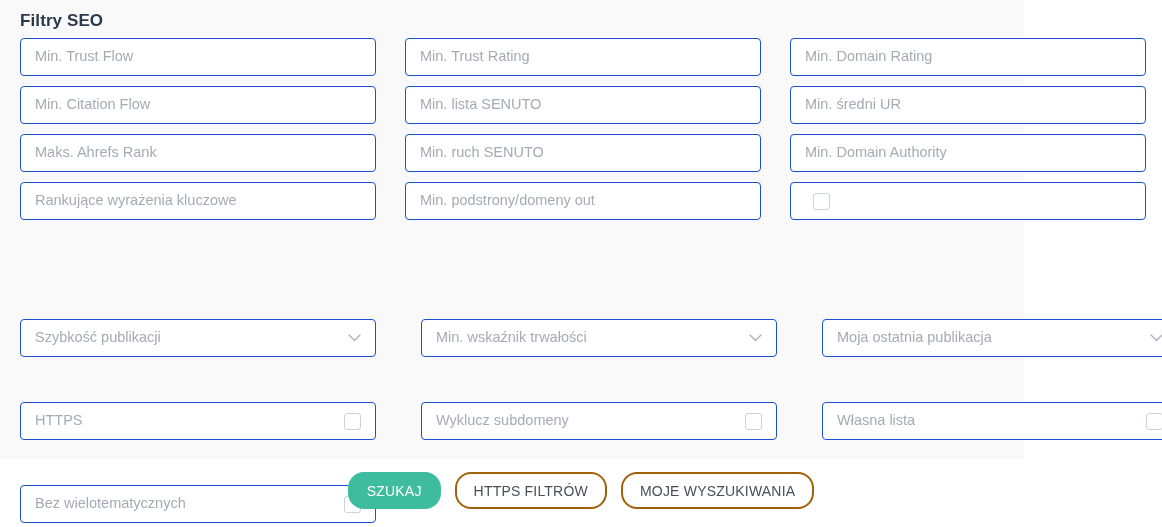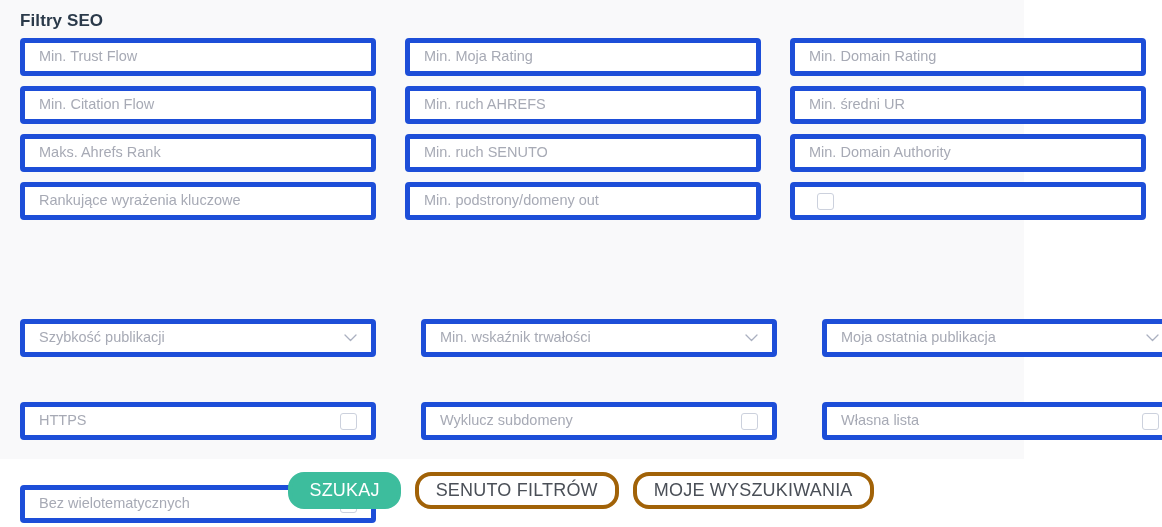--- a/index.html
+++ b/index.html
@@ -54,21 +54,21 @@
     row-gap: 10px;
   }
 
   #seo-grid  { top: 38px; }
   #tech-grid { top: 319px; gap: 45px; }
 
   .field {
     position: relative;
     height: 38px;
     background: #ffffff;
-    border: 5px solid #1d4ed8;
+    border: 1px solid #1d4ed8;
     border-radius: 4px;
     display: flex;
     align-items: center;
     padding: 0 14px;
     cursor: text;
   }
 
   .field.empty-slot {
     background: transparent;
     border: none;
@@ -125,25 +125,25 @@
     align-items: center;
     gap: 14px;
   }
 
   .btn {
     height: 37px;
     padding: 0 17px;
     display: inline-flex;
     align-items: center;
     justify-content: center;
-    font-size: 18px;
+    font-size: 14px;
     font-family: "Liberation Sans", sans-serif;
     border-radius: 16px;
     cursor: pointer;
-    border: 4px solid #a16207;
+    border: 2px solid #a16207;
     background: #ffffff;
     color: #4a4f57;
     letter-spacing: 0.2px;
     white-space: nowrap;
   }
 
   .btn.primary {
     background: #3dbd9d;
     border-color: #3dbd9d;
     color: #ffffff;
@@ -156,30 +156,30 @@
 
   <div class="filters-panel">
 
     <h2 class="section-title" id="seo-title">Filtry SEO</h2>
 
     <div class="grid" id="seo-grid">
         <div class="field">
           <span class="field-label">Min. Trust Flow</span>
         </div>
         <div class="field">
-          <span class="field-label">Min. Moja Rating</span>
+          <span class="field-label">Min. Trust Rating</span>
         </div>
         <div class="field">
           <span class="field-label">Min. Domain Rating</span>
         </div>
         <div class="field">
           <span class="field-label">Min. Citation Flow</span>
         </div>
         <div class="field">
-          <span class="field-label">Min. ruch AHREFS</span>
+          <span class="field-label">Min. lista SENUTO</span>
         </div>
         <div class="field">
           <span class="field-label">Min. średni UR</span>
         </div>
         <div class="field">
           <span class="field-label">Maks. Ahrefs Rank</span>
         </div>
         <div class="field">
           <span class="field-label">Min. ruch SENUTO</span>
         </div>
@@ -241,17 +241,17 @@
           <span class="cb"></span>
         </div>
         <div class="field empty-slot"></div>
         <div class="field empty-slot"></div>
       </div>
 
   </div>
 
   <div class="button-bar" id="button-bar">
       <button class="btn primary">SZUKAJ</button>
-      <button class="btn">SENUTO FILTRÓW</button>
+      <button class="btn">HTTPS FILTRÓW</button>
       <button class="btn">MOJE WYSZUKIWANIA</button>
     </div>
 
 </div>
 
 </body></html>

